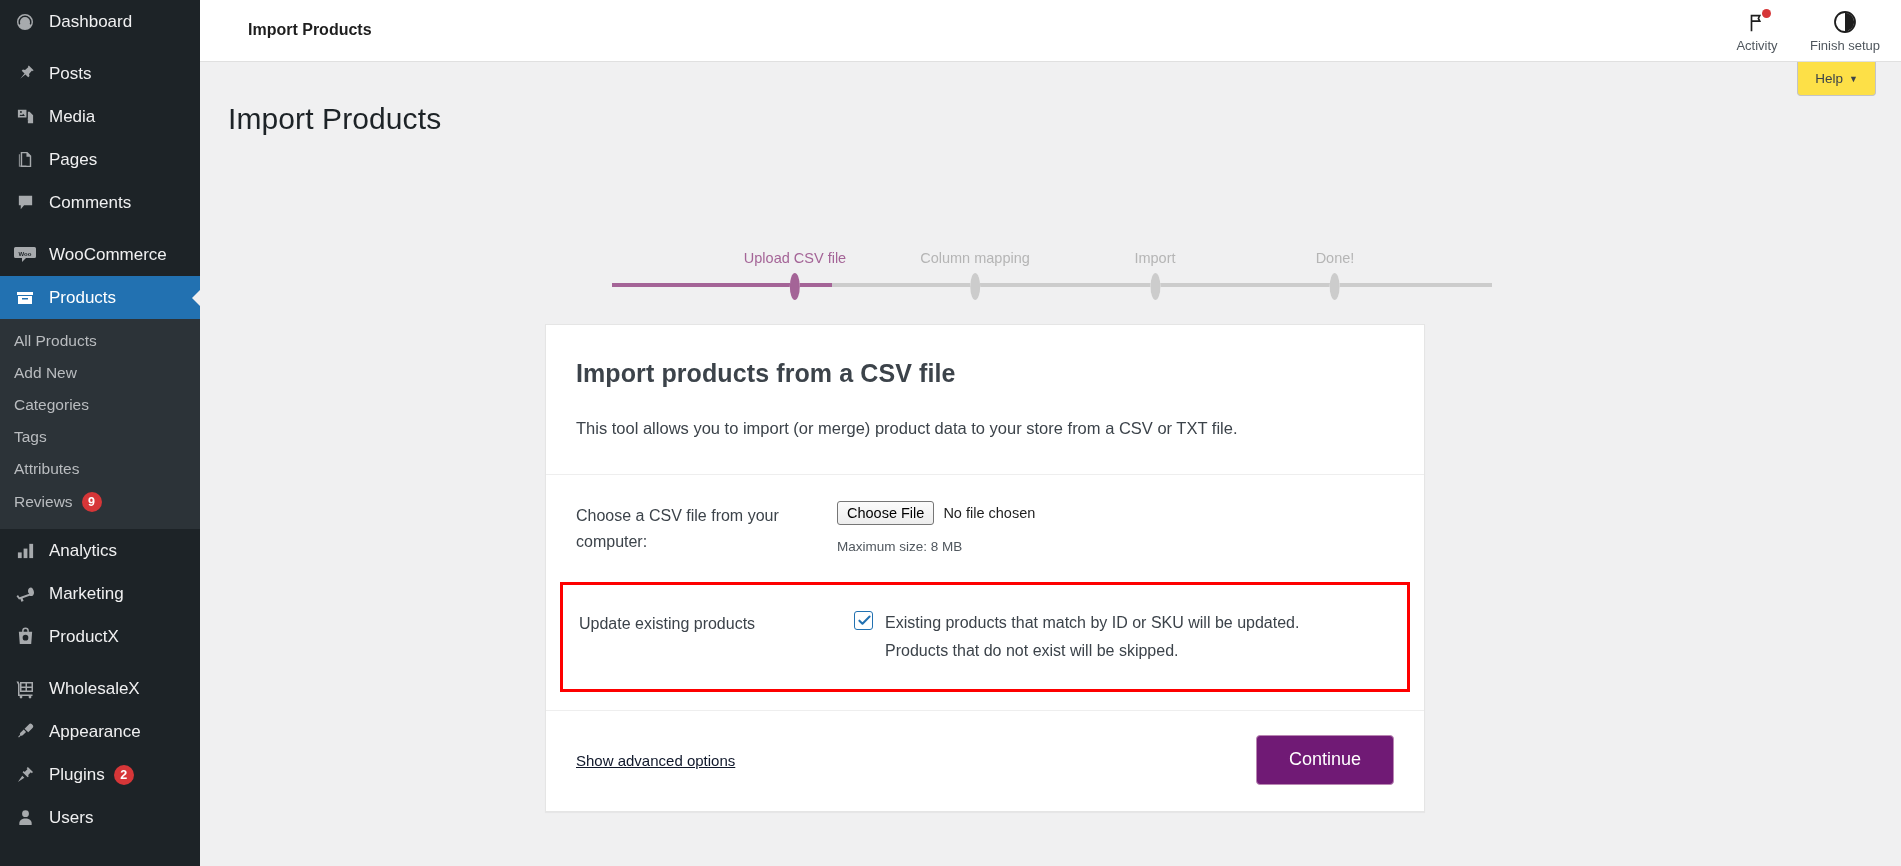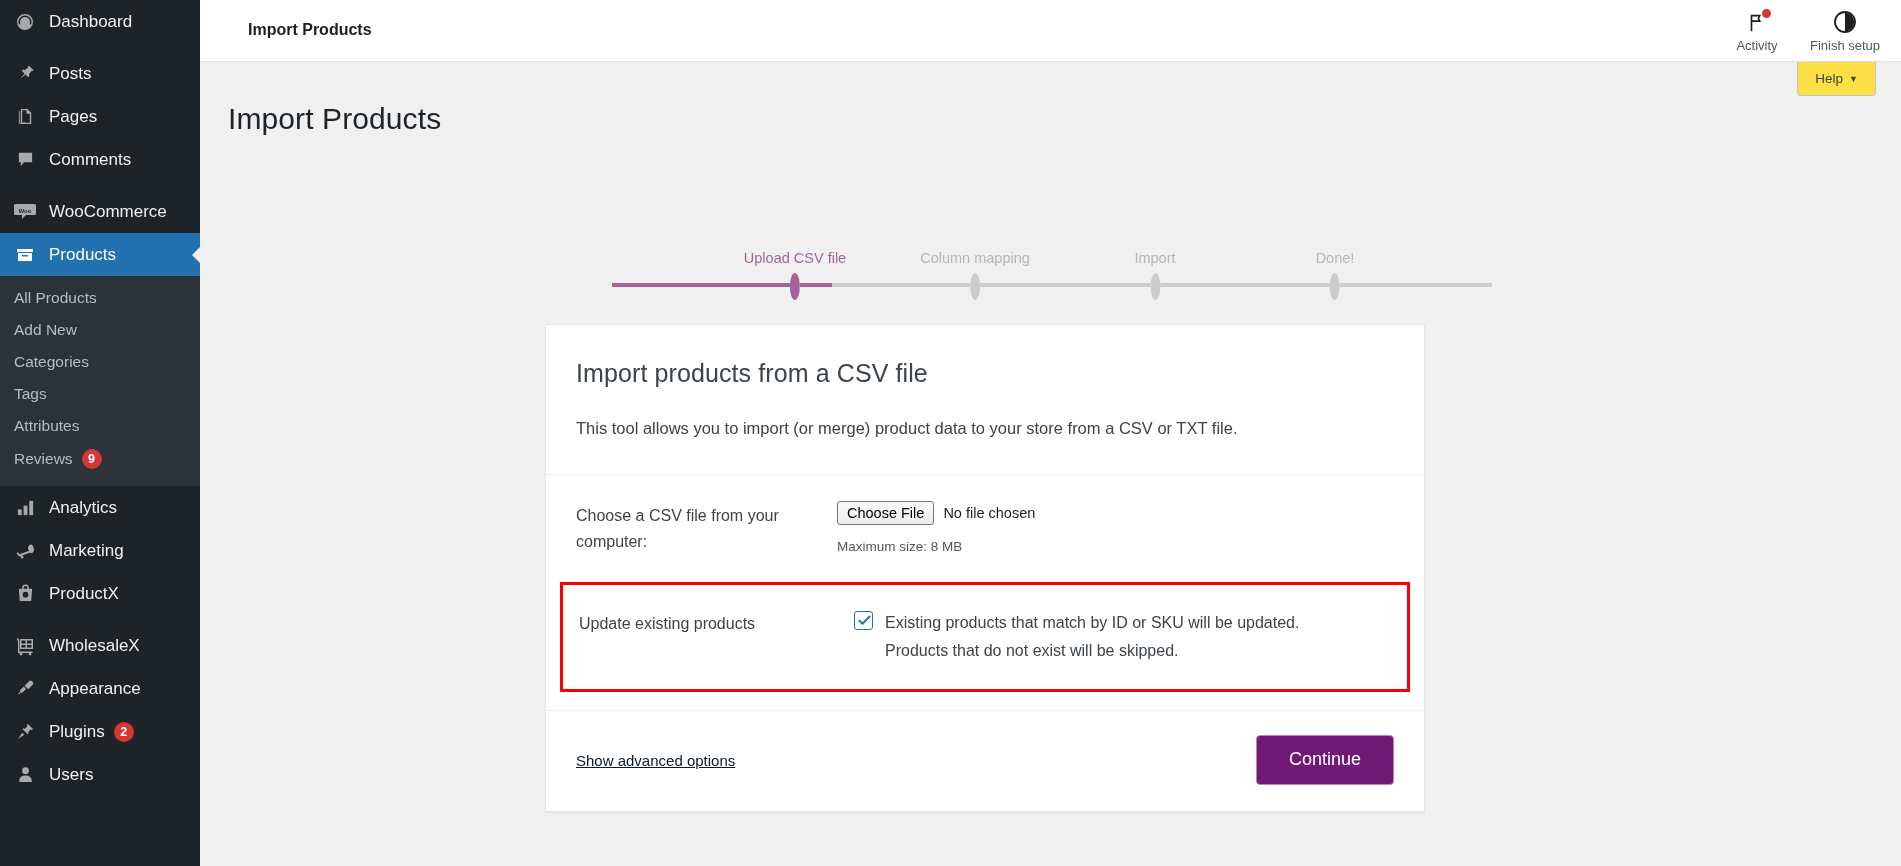--- a/index.html
+++ b/index.html
@@ -187,21 +187,21 @@
     background: #fff;
     border: 1px solid #e5e5e5;
     box-shadow: 0 1px 1px rgba(0,0,0,0.04);
   }
   .card-head {
     padding: 34px 30px 34px 30px;
     border-bottom: 1px solid #eee;
   }
   .card-head h2 {
     font-size: 25px;
-    font-weight: 400;
+    font-weight: 700;
     color: #3c434a;
     margin-bottom: 29px;
     letter-spacing: 0.1px;
   }
   .card-head p {
     font-size: 16.5px;
     color: #3c434a;
     line-height: 1.4;
   }
   .form-table { width: 100%; }
@@ -300,20 +300,28 @@
 
   <div class="menu-item">
     <span class="mi-icon">
       <svg width="19" height="19" viewBox="0 0 20 20" fill="currentColor">
           <path d="M13.5 1.5l-1 1 .6.6-3.6 3.2-2.2-.5-1.3 1.3 3 3-4.5 5.4 5.4-4.5 3 3 1.3-1.3-.5-2.2 3.2-3.6.6.6 1-1-4-4z"></path>
         </svg>
     </span>
     <span>Posts</span>
   </div>
 
+  <div class="menu-item">
+    <span class="mi-icon">
+      <svg width="19" height="19" viewBox="0 0 20 20" fill="currentColor">
+          <path d="M2 3h9v8H2V3zm1.6 6.6h5.8L7.6 7.2 6.3 8.8 5.1 7.8l-1.5 1.8zM4.2 5.3a1 1 0 102 0 1 1 0 00-2 0zM12.5 5h1.8l3.7 3.6v8.4h-5.5V5zm1.3 9.3a1.6 1.6 0 11.8-3 1.6 1.6 0 01-.8 3z"></path>
+        </svg>
+    </span>
+    <span>Media</span>
+  </div>
 
   <div class="menu-item">
     <span class="mi-icon">
       <svg width="19" height="19" viewBox="0 0 20 20" fill="currentColor">
           <path d="M5 2h7l4 4v12H5V2zm1.5 1.5v13h8V7h-3.5V3.5h-4.5z"></path>
           <path d="M3 4.5v13h8v-1.2H4.2V4.5H3z" opacity="0.75"></path>
         </svg>
     </span>
     <span>Pages</span>
   </div>

